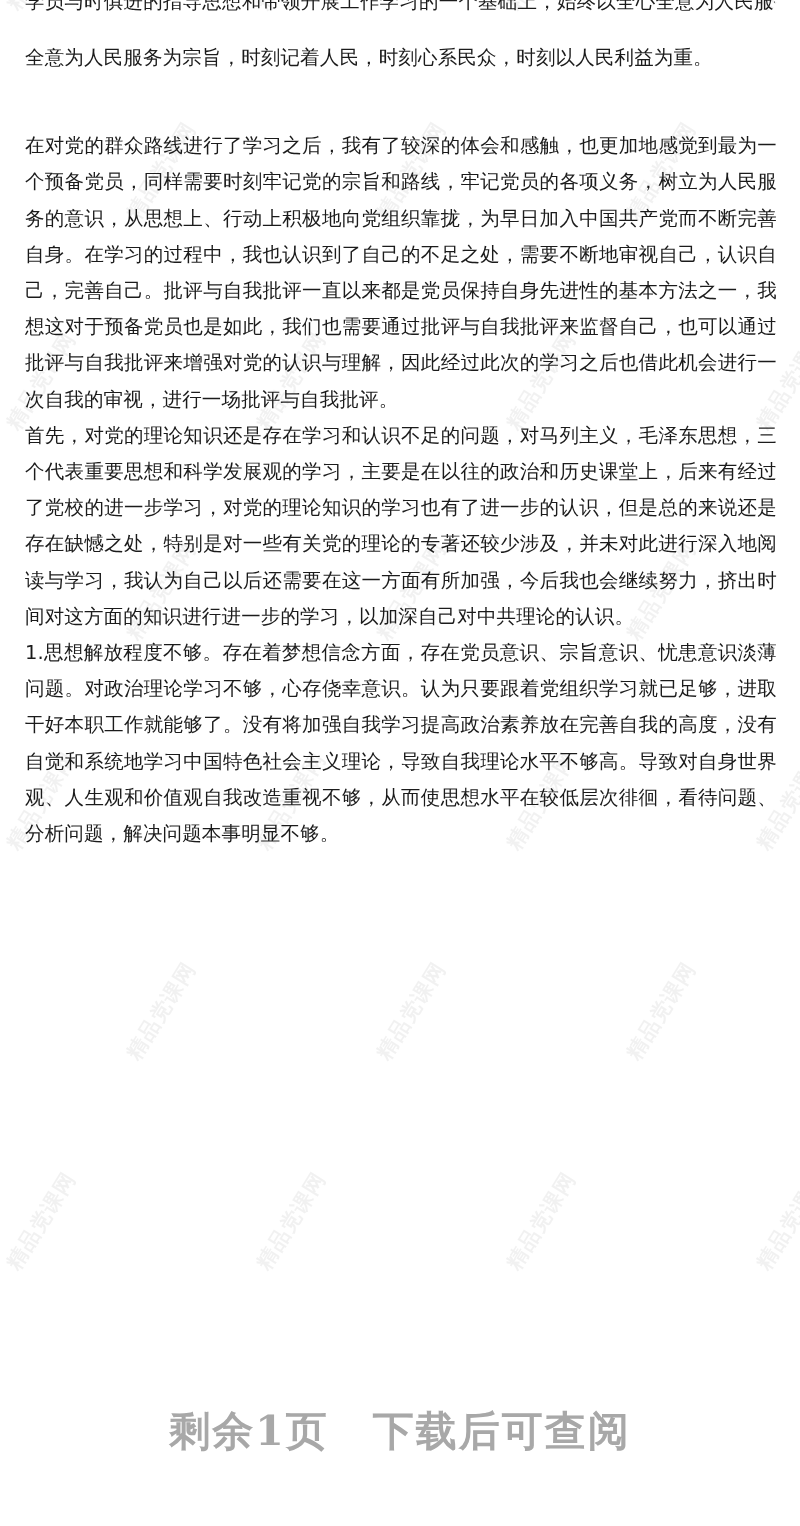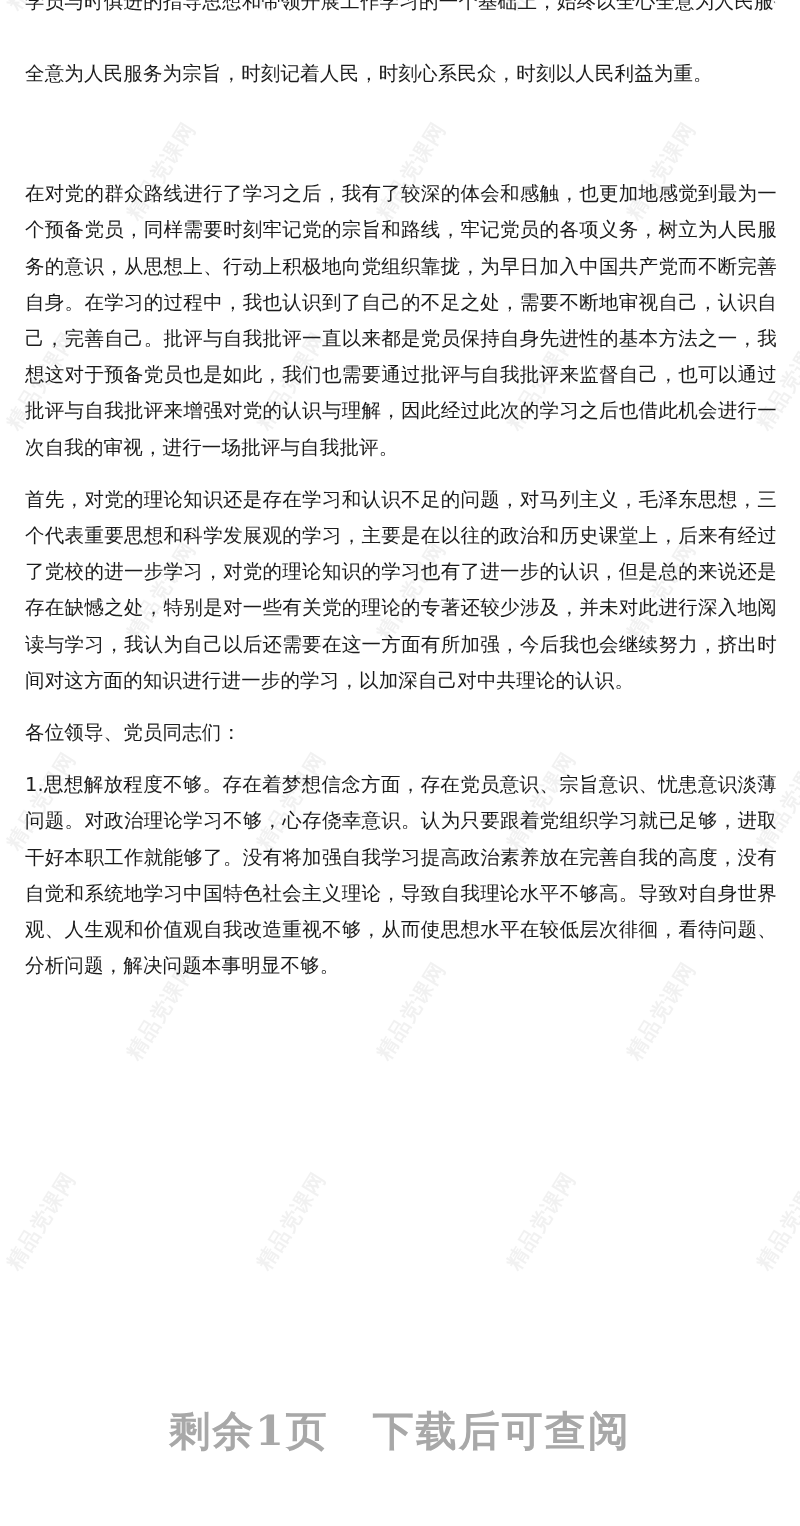--- a/index.html
+++ b/index.html
@@ -71,21 +71,21 @@
     top: -16px;
     width: 752px;
     font-size: 19.5px;
     line-height: 36px;
     color: #1b1b1b;
     letter-spacing: 0.2px;
     white-space: nowrap;
   }
 
   .para {
-    margin: 16px 25px;
+    margin: 0 25px;
     width: 752px;
     font-size: 19.5px;
     line-height: 36.2px;
     color: #1b1b1b;
     text-align: justify;
     text-justify: inter-ideograph;
     letter-spacing: 0.15px;
     word-break: break-all;
   }
   .spacer-lg { height: 52px; }
@@ -150,21 +150,20 @@
     <div class="cut-line-wrap">
       <div class="cut-line">学员与时俱进的指导思想和带领开展工作学习的一个基础上，始终以全心全意为人民服务为宗旨，时刻心系民众，时刻以人民利益为重。</div>
     </div>
 
     <div class="para">全意为人民服务为宗旨，时刻记着人民，时刻心系民众，时刻以人民利益为重。</div>
 
     <div class="spacer-lg"></div>
 
     <div class="para">在对党的群众路线进行了学习之后，我有了较深的体会和感触，也更加地感觉到最为一个预备党员，同样需要时刻牢记党的宗旨和路线，牢记党员的各项义务，树立为人民服务的意识，从思想上、行动上积极地向党组织靠拢，为早日加入中国共产党而不断完善自身。在学习的过程中，我也认识到了自己的不足之处，需要不断地审视自己，认识自己，完善自己。批评与自我批评一直以来都是党员保持自身先进性的基本方法之一，我想这对于预备党员也是如此，我们也需要通过批评与自我批评来监督自己，也可以通过批评与自我批评来增强对党的认识与理解，因此经过此次的学习之后也借此机会进行一次自我的审视，进行一场批评与自我批评。</div>
     <div class="para">首先，对党的理论知识还是存在学习和认识不足的问题，对马列主义，毛泽东思想，三个代表重要思想和科学发展观的学习，主要是在以往的政治和历史课堂上，后来有经过了党校的进一步学习，对党的理论知识的学习也有了进一步的认识，但是总的来说还是存在缺憾之处，特别是对一些有关党的理论的专著还较少涉及，并未对此进行深入地阅读与学习，我认为自己以后还需要在这一方面有所加强，今后我也会继续努力，挤出时间对这方面的知识进行进一步的学习，以加深自己对中共理论的认识。</div>
-    <div class="para">各位领导、党员同志们：</div>
     <div class="para">1.思想解放程度不够。存在着梦想信念方面，存在党员意识、宗旨意识、忧患意识淡薄问题。对政治理论学习不够，心存侥幸意识。认为只要跟着党组织学习就已足够，进取干好本职工作就能够了。没有将加强自我学习提高政治素养放在完善自我的高度，没有自觉和系统地学习中国特色社会主义理论，导致自我理论水平不够高。导致对自身世界观、人生观和价值观自我改造重视不够，从而使思想水平在较低层次徘徊，看待问题、分析问题，解决问题本事明显不够。</div>
 
   </div>
 
   <div id="download-banner">
     <span class="banner-text">剩余1页</span>
     <span class="banner-gap"></span>
     <span class="banner-text">下载后可查阅</span>
   </div>
 

